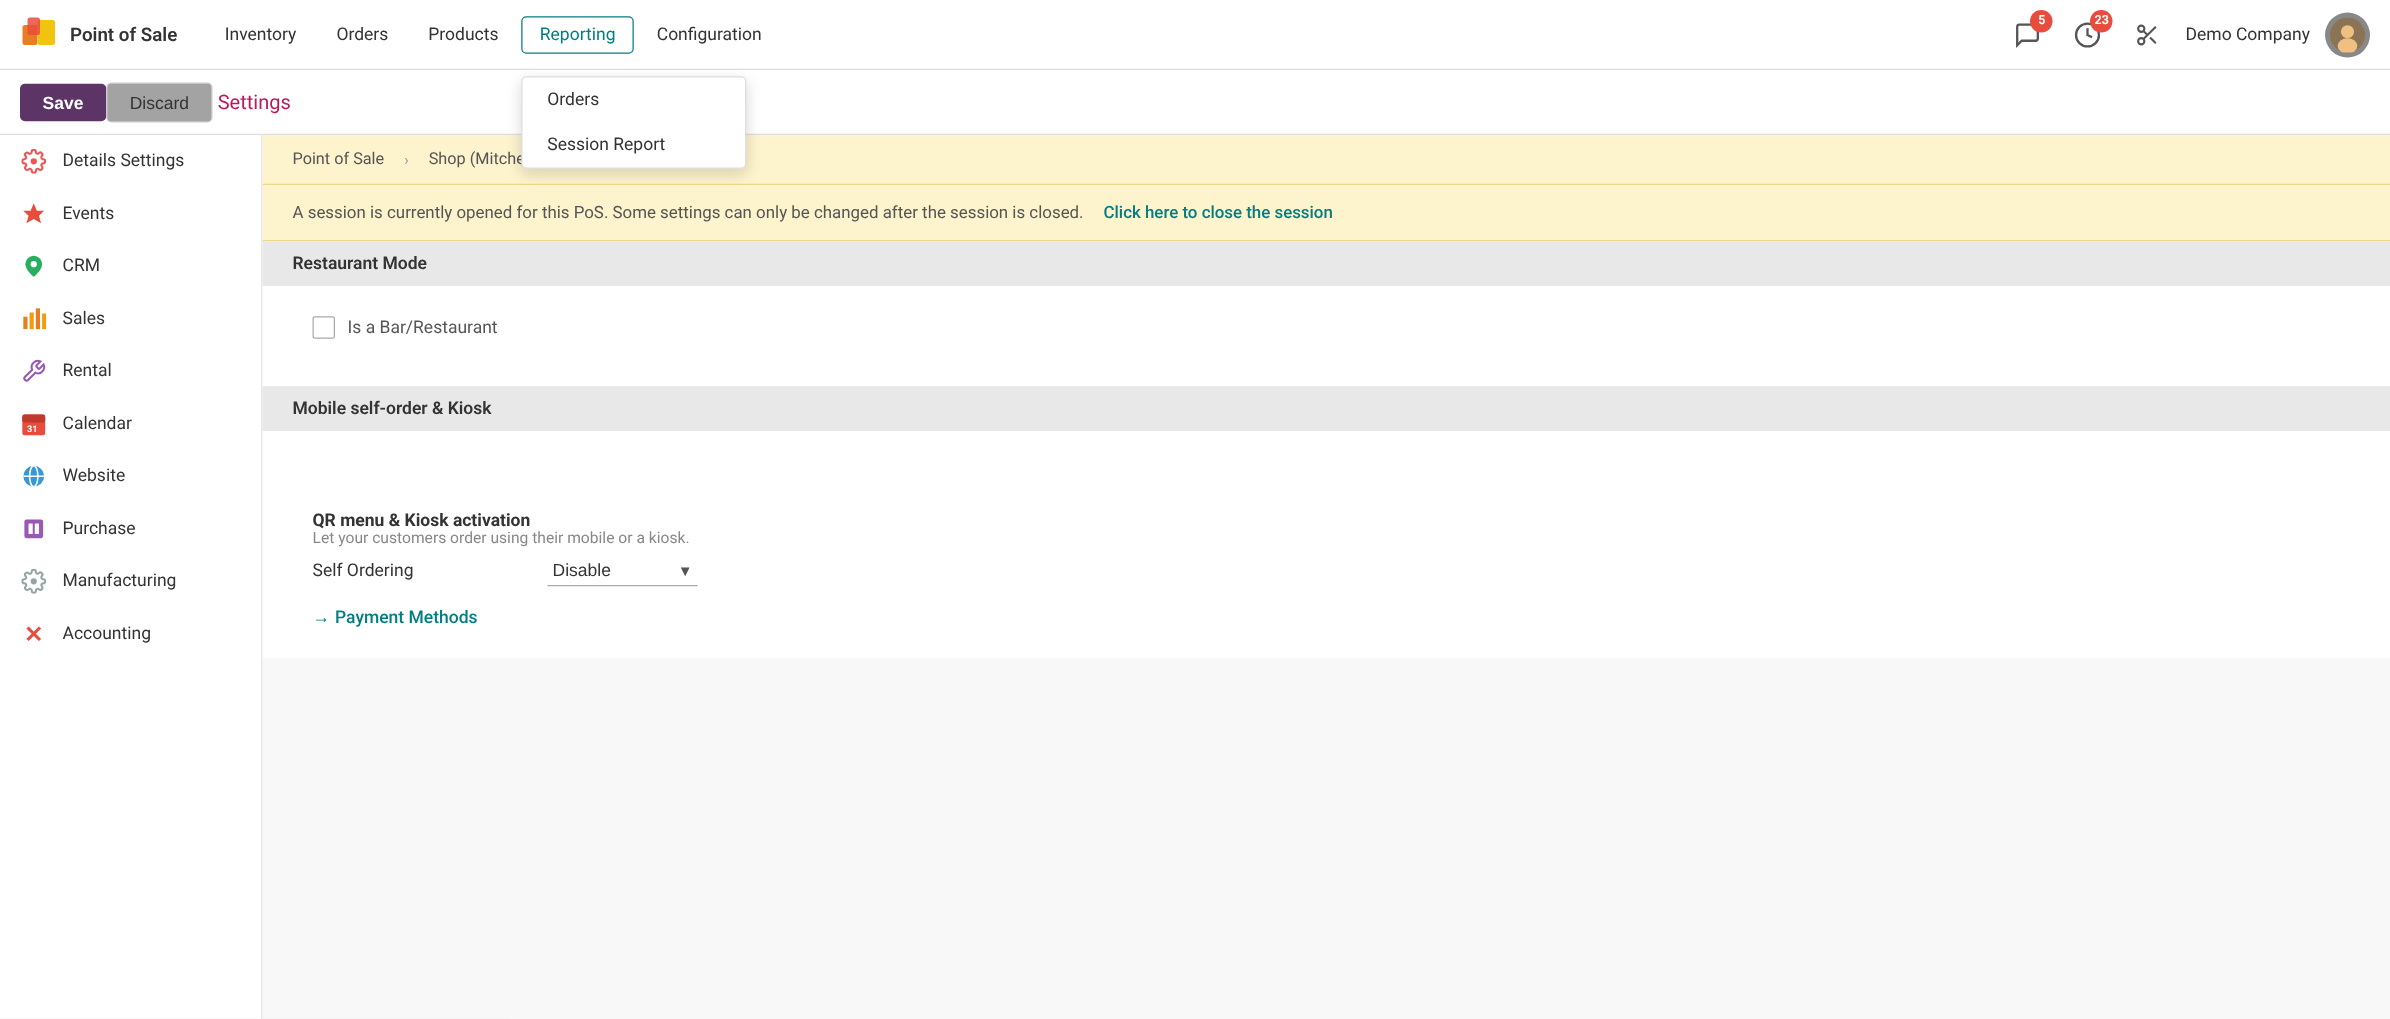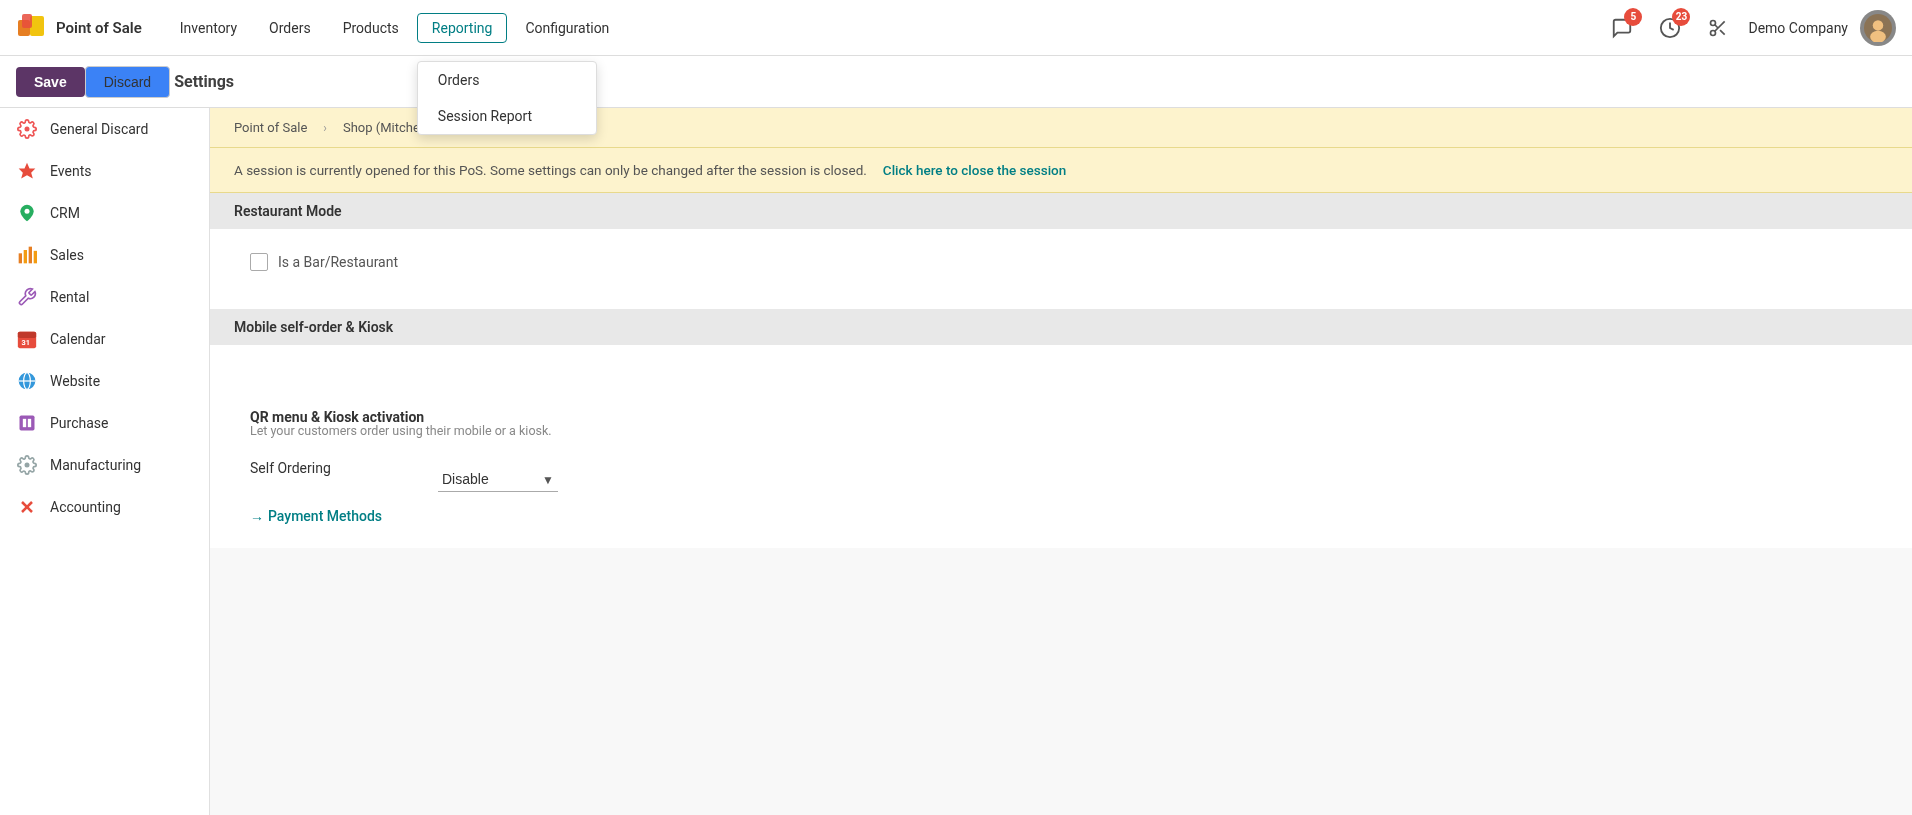--- a/index.html
+++ b/index.html
@@ -68,25 +68,25 @@
     .toolbar {
       display: flex; align-items: center; 
       padding: 8px 16px; background: #fff; border-bottom: 1px solid #ddd;
       height: 52px;
     }
     .btn-save {
       background: #5c3566; color: #fff; border: none;
       padding: 7px 18px; border-radius: 4px; cursor: pointer; font-size: 14px; font-weight: 600;
     }
     .btn-discard {
-      background: #3b82f6; color: #333; border: 1px solid #ccc;
+      background: #a3a3a3; color: #333; border: 1px solid #ccc;
       padding: 7px 18px; border-radius: 4px; cursor: pointer; font-size: 14px;
     }
     .toolbar-title {
-      font-size: 16px; font-weight: 700; color: #404040; margin-left: 4px;
+      font-size: 16px; font-weight: 400; color: #be185d; margin-left: 4px;
     }
 
     
     .main-layout {
       display: flex; height: calc(100vh - 108px);
     }
 
     
     .sidebar {
       width: 210px; background: #fff; border-right: 1px solid #e0e0e0;
@@ -154,21 +154,21 @@
     .field-row {
       display: flex; align-items: center; gap: 28px; margin-bottom: 16px;
     }
     .field-label {
       width: 160px; font-size: 14px; color: #333; flex-shrink: 0;
     }
     .field-desc {
       font-size: 12.5px; color: #888; margin-bottom: 6px; margin-top: -8px;
     }
     .select-wrapper {
-      position: relative; display: inline-block; margin-top: 23px;
+      position: relative; display: inline-block;
     }
     select {
       appearance: none; border: none; border-bottom: 1px solid #aaa;
       padding: 4px 24px 4px 4px; font-size: 14px; background: transparent;
       cursor: pointer; color: #333; outline: none; min-width: 120px;
     }
     .select-arrow {
       position: absolute; right: 4px; top: 50%; transform: translateY(-50%);
       pointer-events: none; color: #555; font-size: 12px;
     }
@@ -252,21 +252,21 @@
 <div class="main-layout">
 
   <div class="sidebar">
     <div class="sidebar-item">
       <div class="sidebar-icon">
         <svg width="20" height="20" viewBox="0 0 24 24" fill="none">
           <circle cx="12" cy="12" r="3" fill="#e55"></circle>
           <path d="M19.4 15a1.65 1.65 0 00.33 1.82l.06.06a2 2 0 010 2.83 2 2 0 01-2.83 0l-.06-.06a1.65 1.65 0 00-1.82-.33 1.65 1.65 0 00-1 1.51V21a2 2 0 01-4 0v-.09A1.65 1.65 0 009 19.4a1.65 1.65 0 00-1.82.33l-.06.06a2 2 0 01-2.83-2.83l.06-.06A1.65 1.65 0 004.68 15a1.65 1.65 0 00-1.51-1H3a2 2 0 010-4h.09A1.65 1.65 0 004.6 9a1.65 1.65 0 00-.33-1.82l-.06-.06a2 2 0 012.83-2.83l.06.06A1.65 1.65 0 009 4.68a1.65 1.65 0 001-1.51V3a2 2 0 014 0v.09a1.65 1.65 0 001 1.51 1.65 1.65 0 001.82-.33l.06-.06a2 2 0 012.83 2.83l-.06.06A1.65 1.65 0 0019.4 9a1.65 1.65 0 001.51 1H21a2 2 0 010 4h-.09a1.65 1.65 0 00-1.51 1z" stroke="#e55" stroke-width="2" fill="none"></path>
         </svg>
       </div>
-      <span>General Discard</span>
+      <span>Details Settings</span>
     </div>
     <div class="sidebar-item">
       <div class="sidebar-icon">
         <svg width="20" height="20" viewBox="0 0 24 24">
           <polygon points="12,2 15,9 22,9 17,14 19,21 12,17 5,21 7,14 2,9 9,9" fill="#e74c3c"></polygon>
         </svg>
       </div>
       <span>Events</span>
     </div>
     <div class="sidebar-item">

